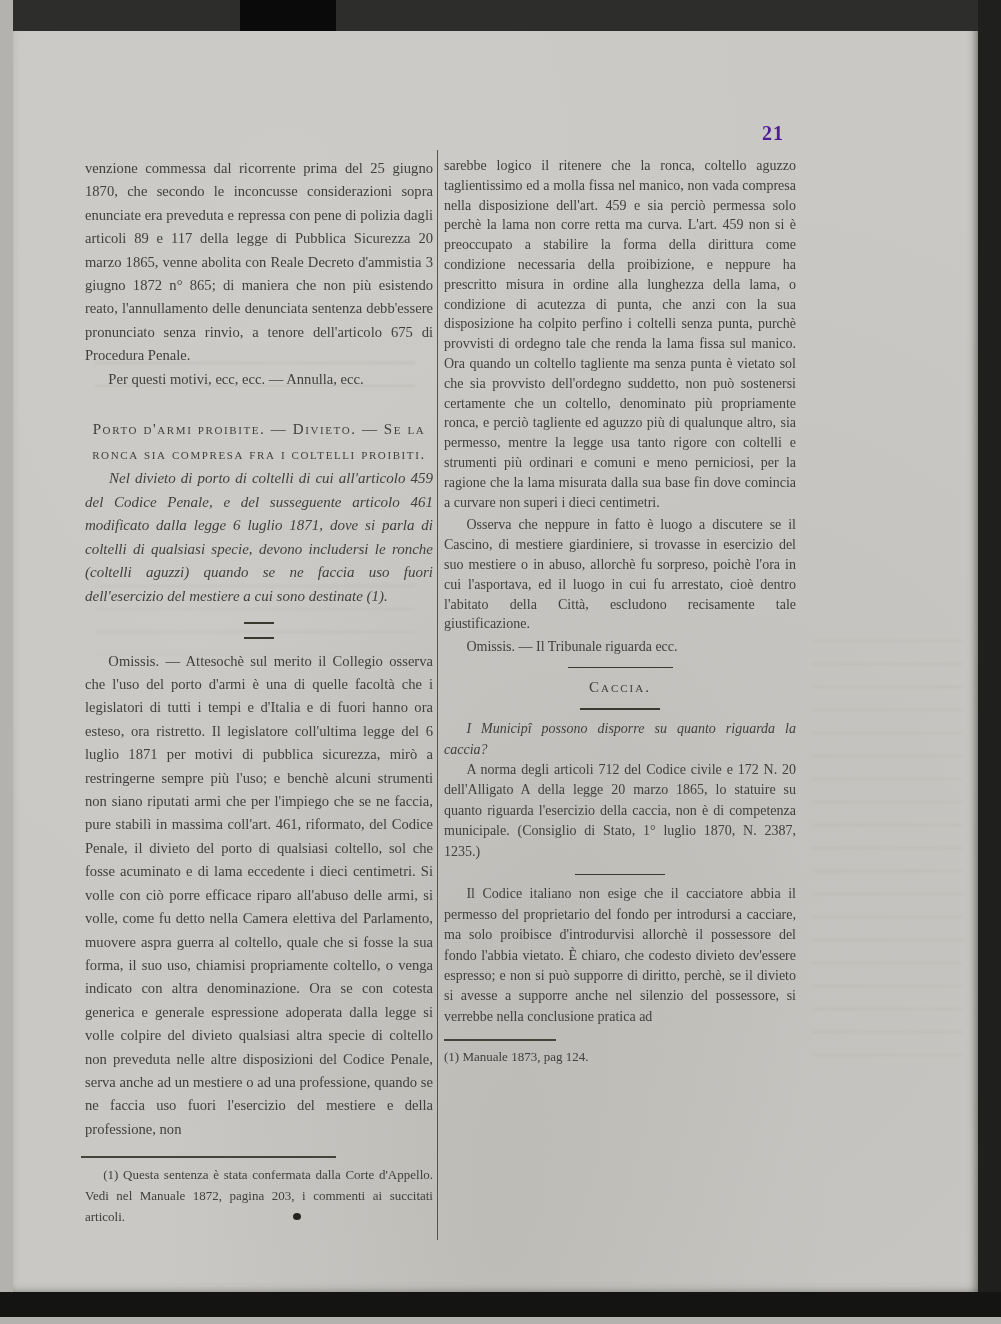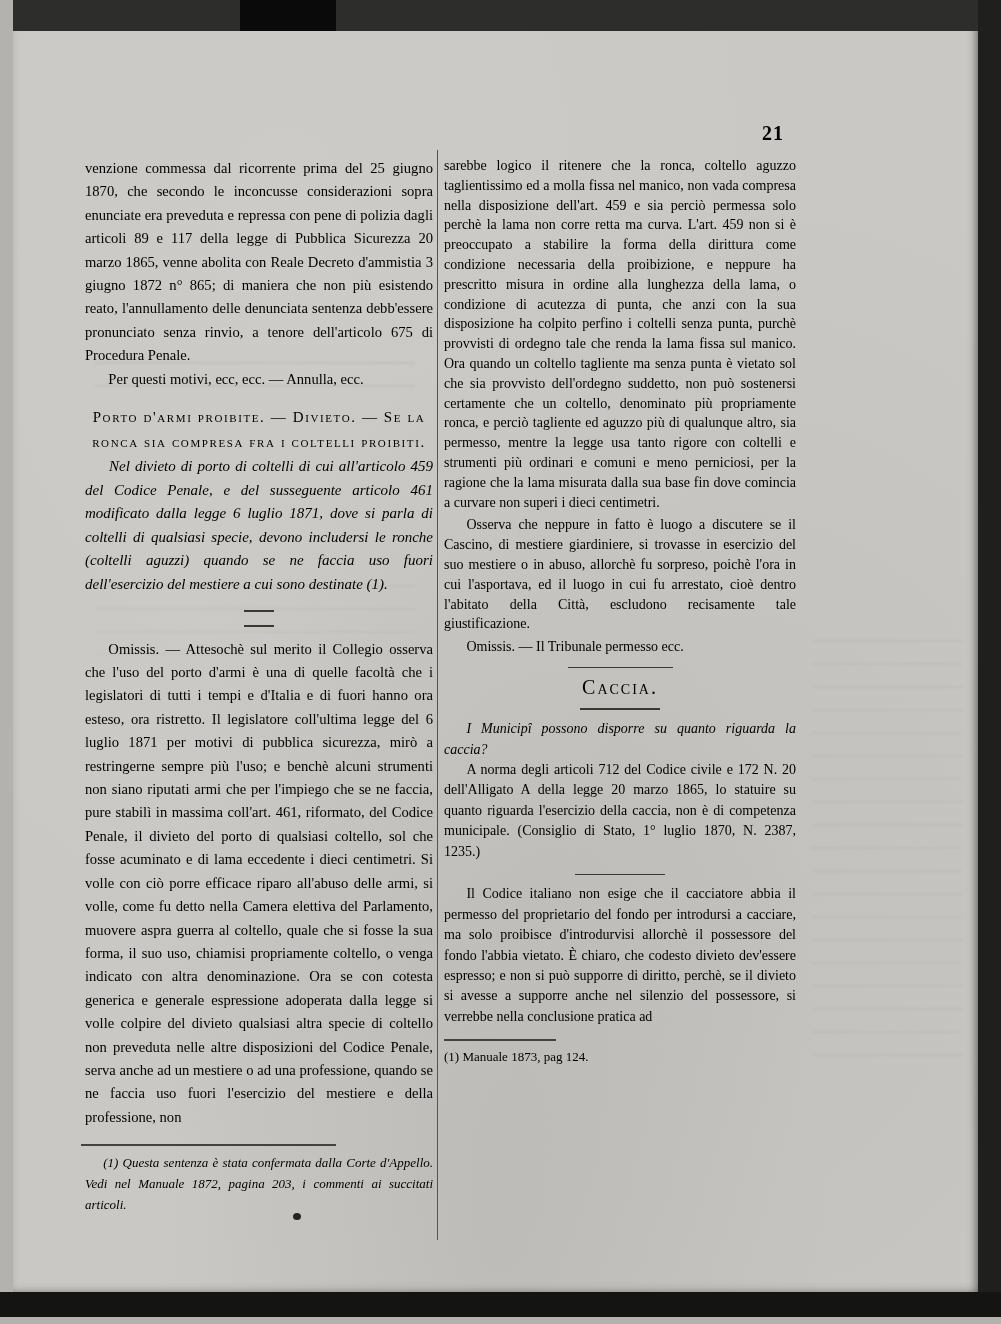--- a/index.html
+++ b/index.html
@@ -23,61 +23,61 @@
       inset 0 -5px 8px -4px rgba(55,55,52,.45);
   }
   
   .band-top{position:absolute;left:13px;top:0;width:988px;height:31px;background:#2d2d2b;}
   .band-top-dark{position:absolute;left:240px;top:0;width:96px;height:31px;background:#0a0a0a;}
   .band-right{position:absolute;left:978px;top:0;width:23px;height:1316px;background:#1f1f1d;}
   .band-bottom{position:absolute;left:0;top:1292px;width:1001px;height:25px;background:#141412;}
 
   .page-number{
     position:absolute;left:762px;top:122px;
-    font-size:20px;font-weight:bold;letter-spacing:1px;color:#000000;
+    font-size:20px;font-weight:bold;letter-spacing:1px;color:#4c1d95;
   }
 
   .divider{position:absolute;left:437px;top:150px;width:1px;height:1090px;background:#56534c;}
 
-  .col{position:absolute;color:#000000;}
+  .col{position:absolute;color:#404040;}
   .col-left{left:85px;top:157px;width:348px;font-size:14.6px;line-height:23.4px;}
   .col-right{left:444px;top:156px;width:352px;font-size:14px;line-height:19.8px;}
 
   p{margin:0;text-align:justify;}
   .indent{text-indent:1.6em;}
   .italic{font-style:italic;}
 
   .sec-heading{
-    margin-top:14px;
+    margin-top:26px;
     text-align:center;
     font-variant:small-caps;
     letter-spacing:1.6px;
     font-size:15px;line-height:25px;
     padding:0 6px;
   }
   .syllabus{margin-top:0;font-size:15px;line-height:23.6px;}
 
   .dash-sep{width:30px;height:2px;background:#3b382f;margin:13px auto 11px;}
   .rule-sep{height:1.5px;background:#3b382f;margin:10px auto 8px;}
   .w105{width:105px;}
   .w80{width:80px;}
   .w90{width:90px;}
 
   .caccia-heading{
     margin-top:2px;text-align:center;
     font-variant:small-caps;letter-spacing:2px;
-    font-size:20px;line-height:22px;
+    font-size:15px;line-height:22px;
   }
   .hanging{padding-left:20px;text-indent:-20px;text-align:justify;}
   .tight{line-height:20.4px;}
 
   .footnote-rule-left{width:255px;height:1.5px;background:#45423a;margin:15px 0 6px -4px;}
   .footnote-rule-right{width:112px;height:1.5px;background:#45423a;margin:12px 0 5px 0;}
   .footnote{font-size:13px;line-height:21px;text-align:justify;}
-  .footnote-indent{text-indent:1.4em;font-style:italic;}
+  .footnote-indent{text-indent:1.4em;}
 
   
   .ghost{
     position:absolute;
     background:repeating-linear-gradient(180deg, rgba(92,90,82,.16) 0 2px, transparent 2px 23px);
     filter:blur(1px);
     opacity:.55;
     pointer-events:none;
   }
   .speck{position:absolute;left:293px;top:1213px;width:8px;height:7px;border-radius:50%;
@@ -119,21 +119,21 @@
 
     <p class="indent">Omissis. — Attesochè sul merito il Collegio osserva che l'uso del porto d'armi è una di quelle facoltà che i legislatori di tutti i tempi e d'Italia e di fuori hanno ora esteso, ora ristretto. Il legislatore coll'ultima legge del 6 luglio 1871 per motivi di pubblica sicurezza, mirò a restringerne sempre più l'uso; e benchè alcuni strumenti non siano riputati armi che per l'impiego che se ne faccia, pure stabilì in massima coll'art. 461, riformato, del Codice Penale, il divieto del porto di qualsiasi coltello, sol che fosse acuminato e di lama eccedente i dieci centimetri. Si volle con ciò porre efficace riparo all'abuso delle armi, si volle, come fu detto nella Camera elettiva del Parlamento, muovere aspra guerra al coltello, quale che si fosse la sua forma, il suo uso, chiamisi propriamente coltello, o venga indicato con altra denominazione. Ora se con cotesta generica e generale espressione adoperata dalla legge si volle colpire del divieto qualsiasi altra specie di coltello non preveduta nelle altre disposizioni del Codice Penale, serva anche ad un mestiere o ad una professione, quando se ne faccia uso fuori l'esercizio del mestiere e della professione, non</p>
 
     <div class="footnote-rule-left"></div>
     <p class="footnote footnote-indent">(1) Questa sentenza è stata confermata dalla Corte d'Appello. Vedi nel Manuale 1872, pagina 203, i commenti ai succitati articoli.</p>
   </div>
 
   <div class="col col-right">
     <p>sarebbe logico il ritenere che la ronca, coltello aguzzo taglientissimo ed a molla fissa nel manico, non vada compresa nella disposizione dell'art. 459 e sia perciò permessa solo perchè la lama non corre retta ma curva. L'art. 459 non si è preoccupato a stabilire la forma della dirittura come condizione necessaria della proibizione, e neppure ha prescritto misura in ordine alla lunghezza della lama, o condizione di acutezza di punta, che anzi con la sua disposizione ha colpito perfino i coltelli senza punta, purchè provvisti di ordegno tale che renda la lama fissa sul manico. Ora quando un coltello tagliente ma senza punta è vietato sol che sia provvisto dell'ordegno suddetto, non può sostenersi certamente che un coltello, denominato più propriamente ronca, e perciò tagliente ed aguzzo più di qualunque altro, sia permesso, mentre la legge usa tanto rigore con coltelli e strumenti più ordinari e comuni e meno perniciosi, per la ragione che la lama misurata dalla sua base fin dove comincia a curvare non superi i dieci centimetri.</p>
     <p class="indent" style="margin-top:3px;">Osserva che neppure in fatto è luogo a discutere se il Cascino, di mestiere giardiniere, si trovasse in esercizio del suo mestiere o in abuso, allorchè fu sorpreso, poichè l'ora in cui l'asportava, ed il luogo in cui fu arrestato, cioè dentro l'abitato della Città, escludono recisamente tale giustificazione.</p>
-    <p class="indent" style="margin-top:3px;">Omissis. — Il Tribunale permesso ecc.</p>
+    <p class="indent" style="margin-top:3px;">Omissis. — Il Tribunale riguarda ecc.</p>
 
     <div class="rule-sep w105"></div>
 
     <p class="caccia-heading">Caccia.</p>
 
 
     <div class="rule-sep w80"></div>
 
     <p class="indent italic" style="line-height:21px;">I Municipî possono disporre su quanto riguarda la caccia?</p>
     <p class="indent tight">A norma degli articoli 712 del Codice civile e 172 N. 20 dell'Alligato A della legge 20 marzo 1865, lo statuire su quanto riguarda l'esercizio della caccia, non è di competenza municipale. (Consiglio di Stato, 1° luglio 1870, N. 2387, 1235.)</p>

